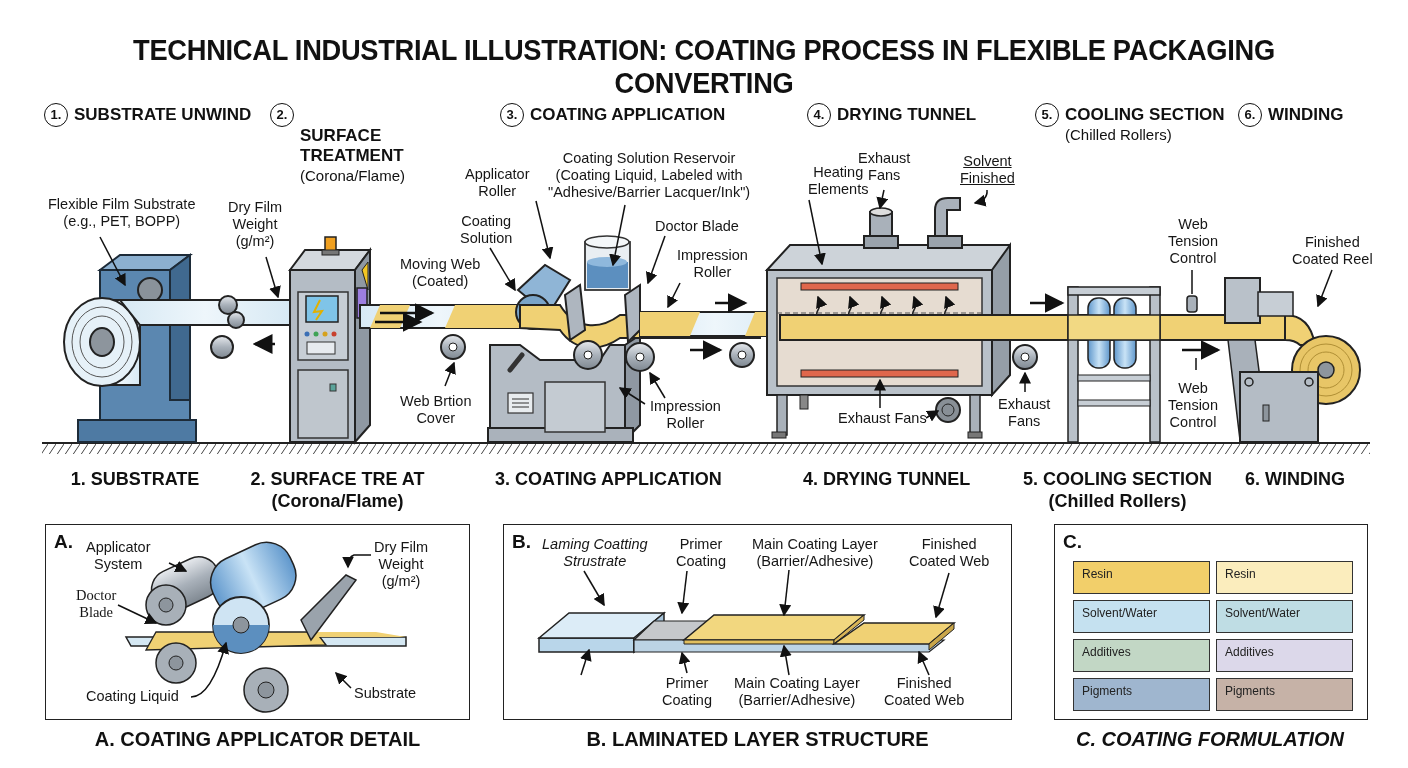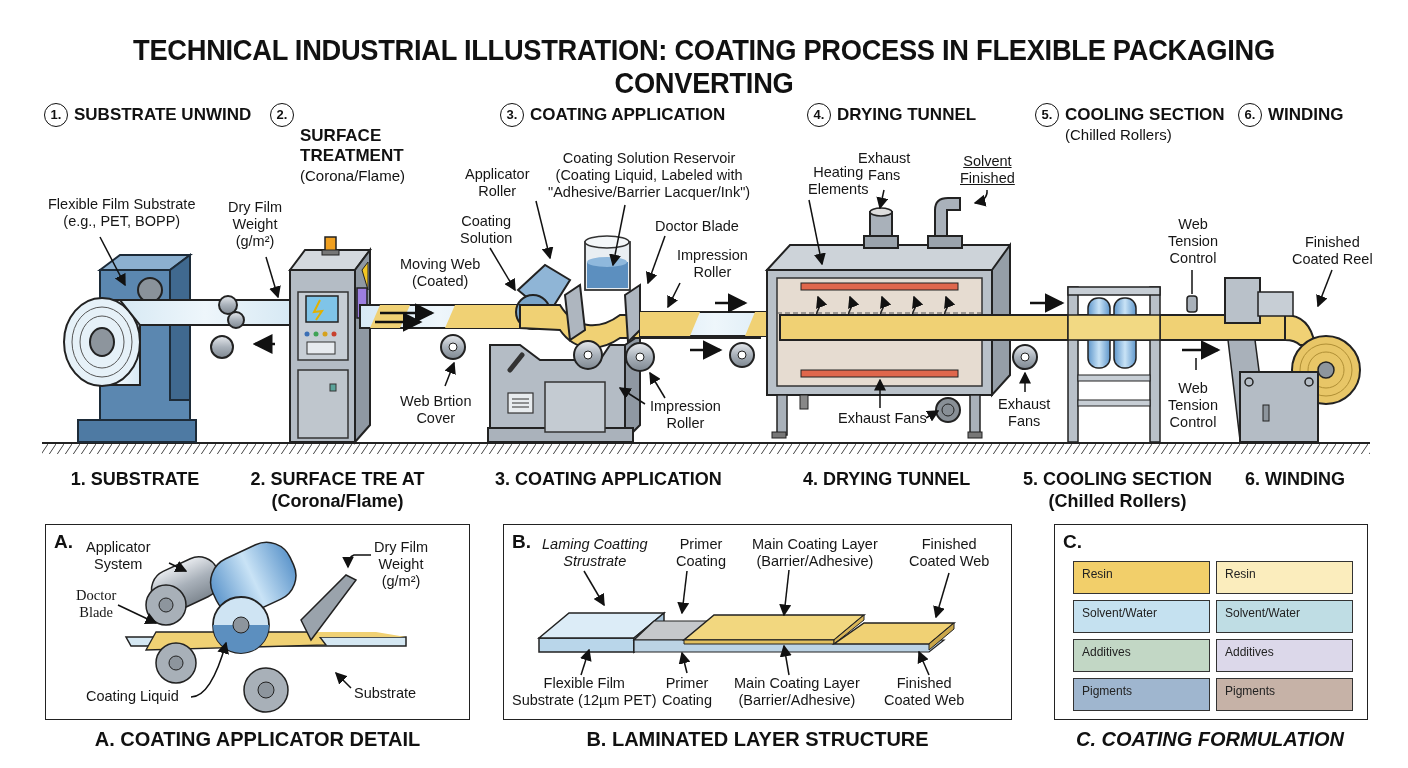--- a/index.html
+++ b/index.html
@@ -441,24 +441,20 @@
     <div>Coating</div>
   </div>
   <div class="abs lbl" style="left:248px;top:11px;">
     <div>Main Coating Layer</div>
     <div>(Barrier/Adhesive)</div>
   </div>
   <div class="abs lbl" style="left:405px;top:11px;">
     <div>Finished</div>
     <div>Coated Web</div>
   </div>
-  <div class="abs lbl" style="left:8px;top:150px;">
-    <div>Flexible Film</div>
-    <div>Substrate (12µm PET)</div>
-  </div>
   <div class="abs lbl" style="left:158px;top:150px;">
     <div>Primer</div>
     <div>Coating</div>
   </div>
   <div class="abs lbl" style="left:230px;top:150px;">
     <div>Main Coating Layer</div>
     <div>(Barrier/Adhesive)</div>
   </div>
   <div class="abs lbl" style="left:380px;top:150px;">
     <div>Finished</div>

